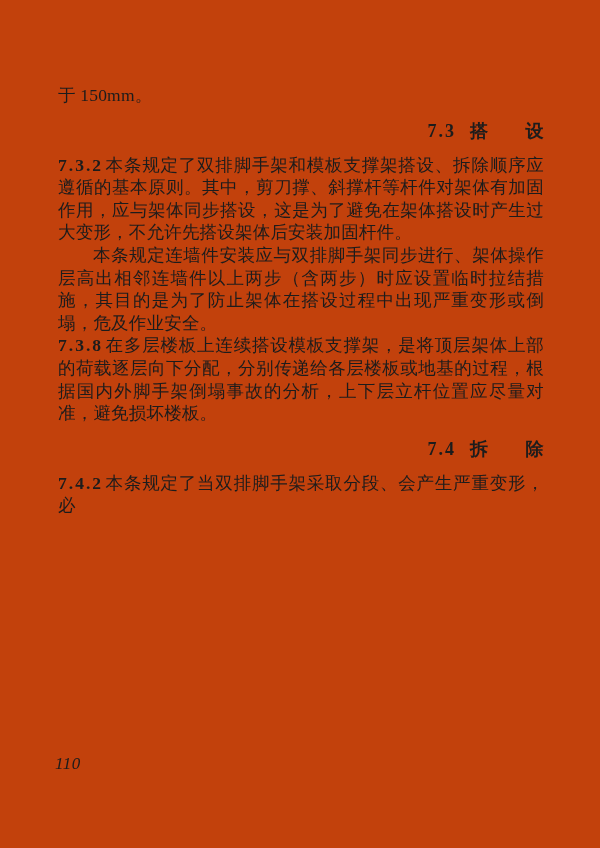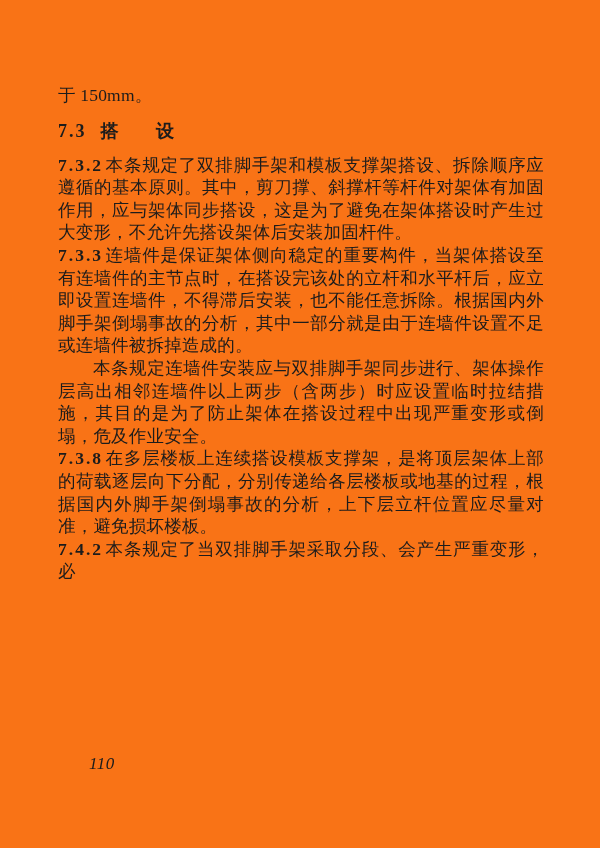--- a/index.html
+++ b/index.html
@@ -11,21 +11,21 @@
     height: 848px;
     background: #ffffff;
     overflow: hidden;
     position: relative;
     font-family: "Liberation Serif", "DejaVu Serif", serif;
     color: #1c1c1c;
   }
   .page {
     position: absolute;
     inset: 0;
-    background: #f97316;
+    background: #c2410c;
   }
   .content {
     position: absolute;
     left: 58px;
     top: 84px;
     width: 486px;
     font-size: 17.5px;
     line-height: 22.6px;
     text-align: justify;
     text-justify: inter-ideograph;
@@ -41,34 +41,34 @@
     font-weight: bold;
     letter-spacing: 2px;
     margin-right: 2px;
     white-space: nowrap;
   }
   .num:empty {
     margin-right: 0;
     letter-spacing: 0;
   }
   .heading {
-    text-align: left;
+    text-align: right;
     font-weight: bold;
     font-size: 18px;
     line-height: 24px;
     margin: 12px 0 11px 0;
     letter-spacing: 0.5px;
   }
   .heading .h-num {
     letter-spacing: 2px;
     margin-right: 14px;
   }
   .page-num {
     position: absolute;
-    left: 89px;
+    left: 55px;
     top: 754px;
     font-style: italic;
     font-size: 17px;
     letter-spacing: 0.5px;
   }
 </style>
 </head>
 <body>
 
 <div class="page">
@@ -77,34 +77,34 @@
     <p class="para">于 150mm。</p>
 
     <div class="heading">
       <span class="h-num">7.3</span><span class="h-title">搭　　设</span>
     </div>
 
     <p class="para">
       <span class="num">7.3.2</span><span class="txt">本条规定了双排脚手架和模板支撑架搭设、拆除顺序应遵循的基本原则。其中，剪刀撑、斜撑杆等杆件对架体有加固作用，应与架体同步搭设，这是为了避免在架体搭设时产生过大变形，不允许先搭设架体后安装加固杆件。</span>
     </p>
 
-    <p class="para">
-      <span class="num">7.3.3</span><span class="txt">连墙件是保证架体侧向稳定的重要构件，当架体搭设至有连墙件的主节点时，在搭设完该处的立杆和水平杆后，应立即设置连墙件，不得滞后安装，也不能任意拆除。根据国内外脚手架倒塌事故的分析，其中一部分就是由于连墙件设置不足或连墙件被拆掉造成的。</span>
-    </p>
 
     <p class="para indent">
       <span class="txt">本条规定连墙件安装应与双排脚手架同步进行、架体操作层高出相邻连墙件以上两步（含两步）时应设置临时拉结措施，其目的是为了防止架体在搭设过程中出现严重变形或倒塌，危及作业安全。</span>
     </p>
 
 
 
     <p class="para">
       <span class="num">7.3.8</span><span class="txt">在多层楼板上连续搭设模板支撑架，是将顶层架体上部的荷载逐层向下分配，分别传递给各层楼板或地基的过程，根据国内外脚手架倒塌事故的分析，上下层立杆位置应尽量对准，避免损坏楼板。</span>
     </p>
 
+    <div class="heading">
+      <span class="h-num">7.4</span><span class="h-title">拆　　除</span>
+    </div>
 
     <p class="para">
       <span class="num">7.4.2</span><span class="txt">本条规定了当双排脚手架采取分段、会产生严重变形，必</span>
     </p>
 
   </div>
 
   <div class="page-num">110</div>
 </div>
 

